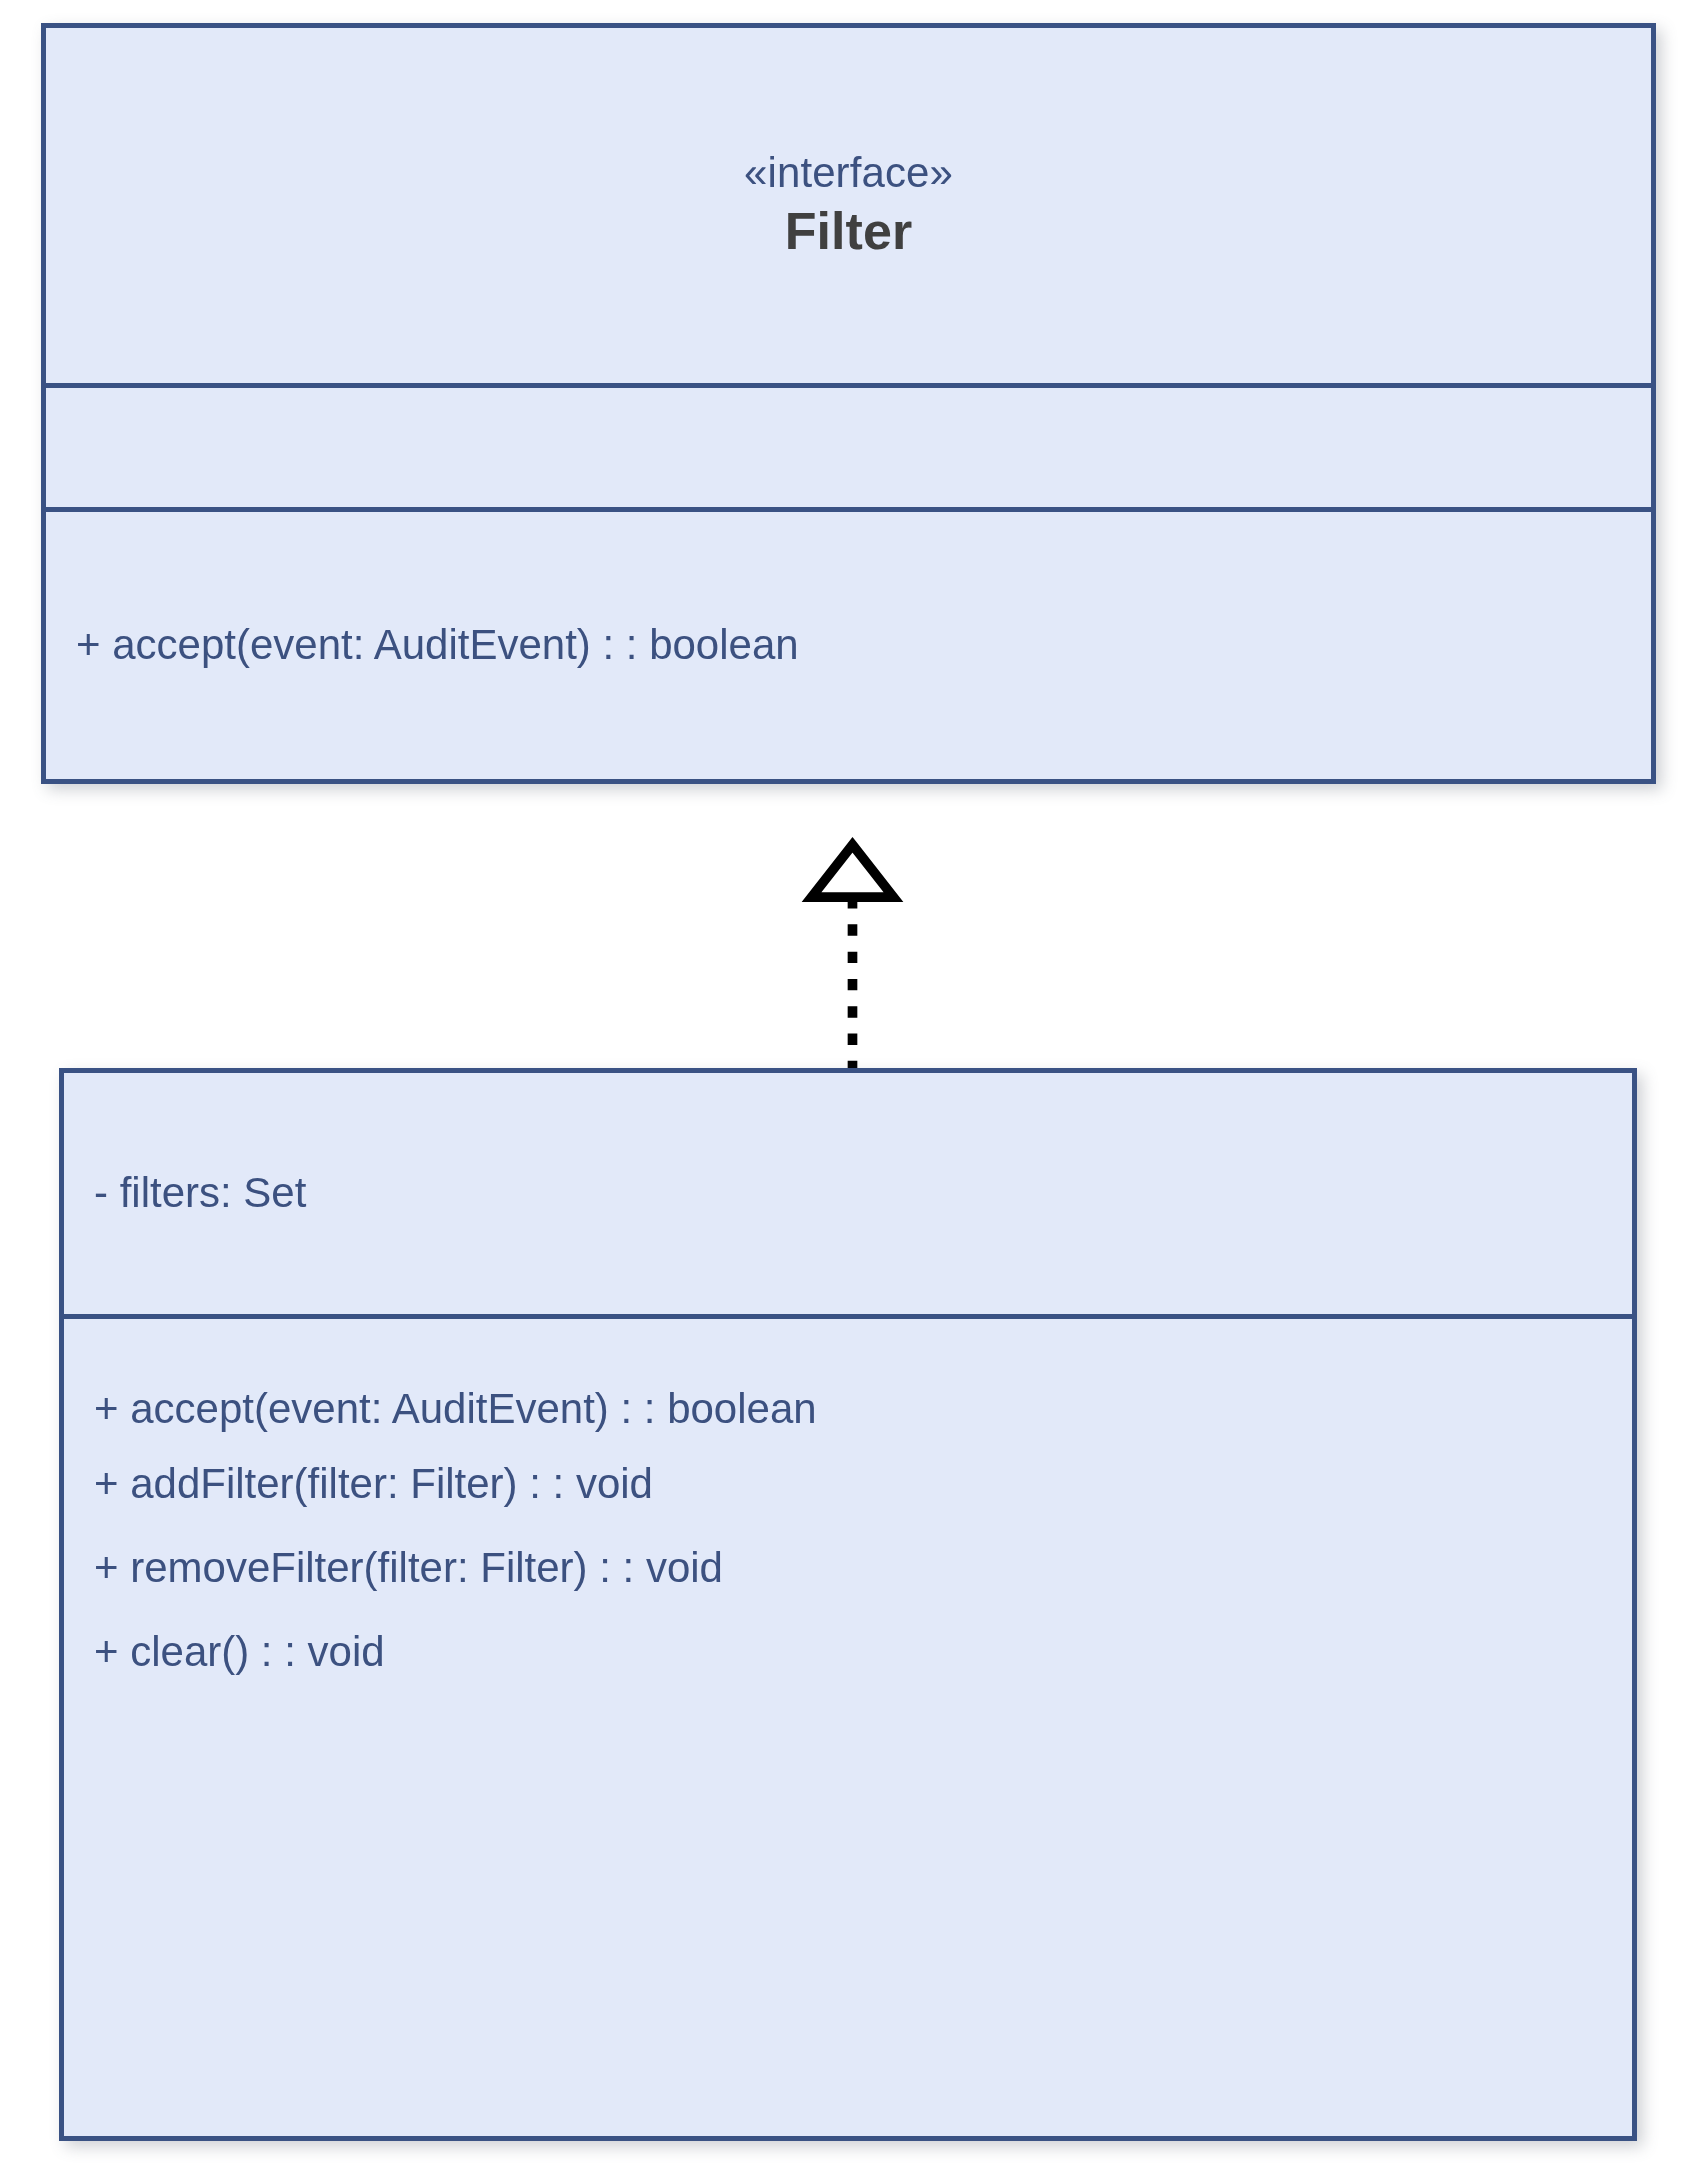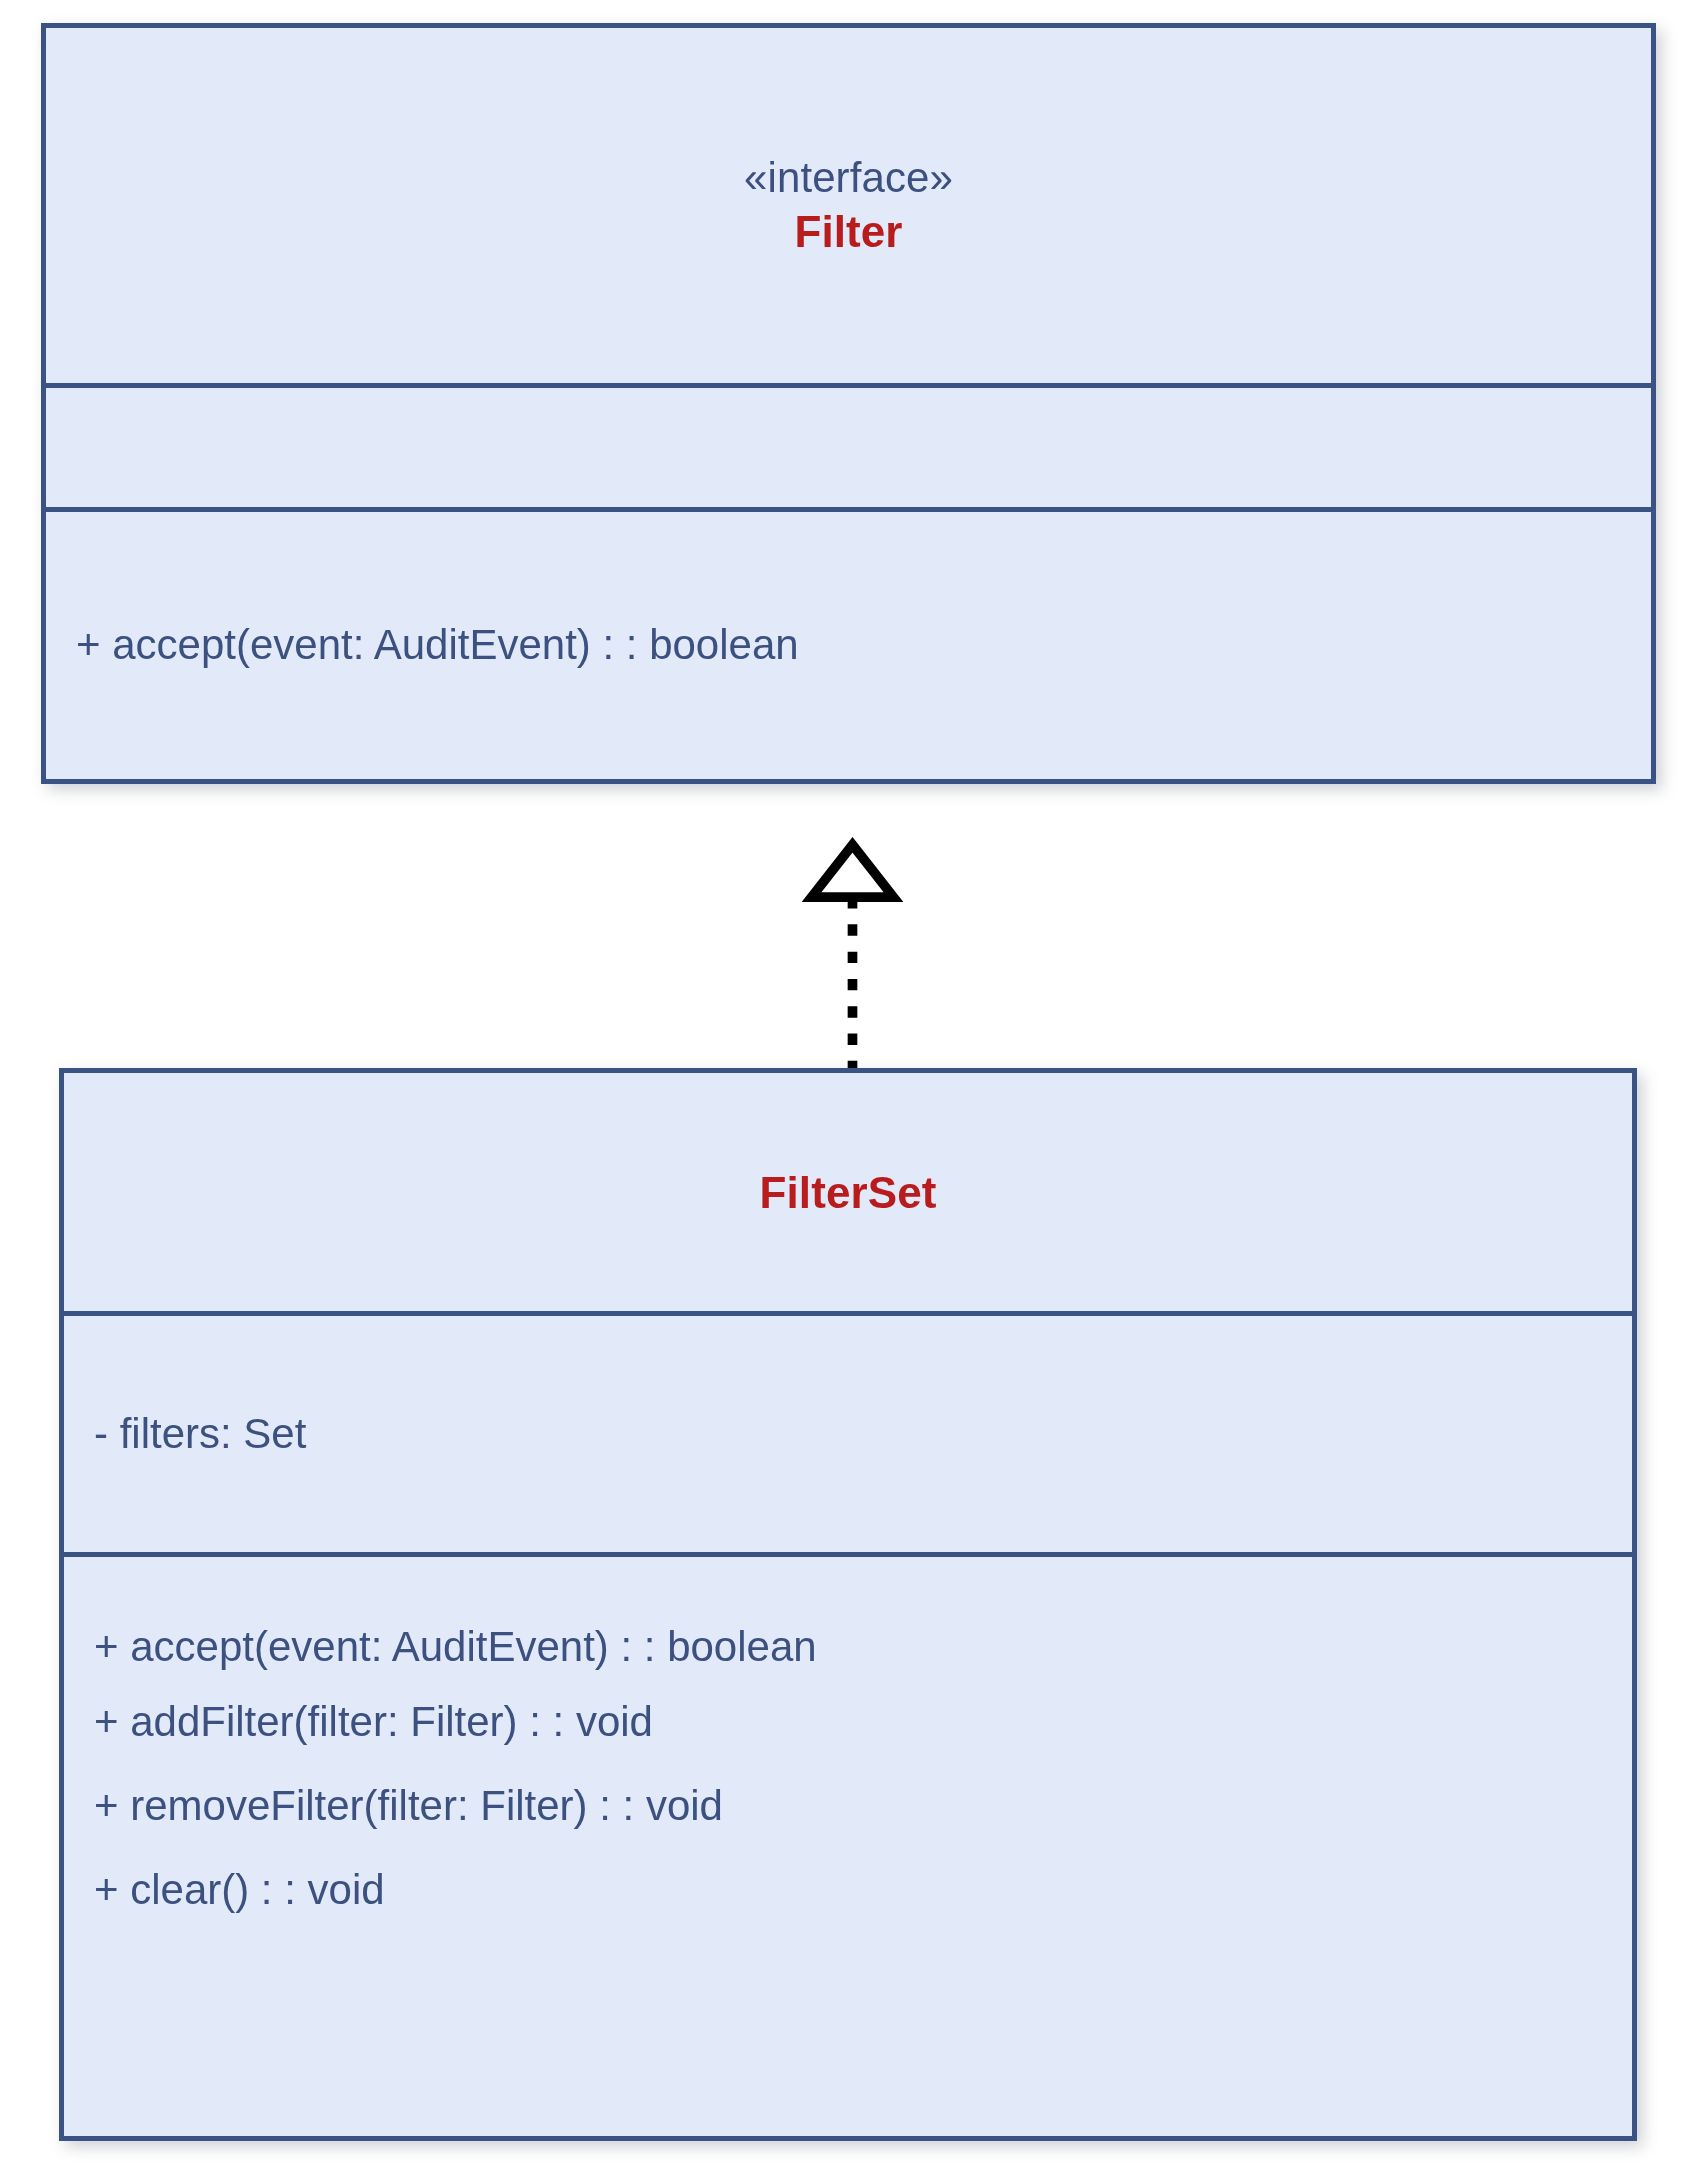--- a/index.html
+++ b/index.html
@@ -53,23 +53,23 @@
 
   .stereotype {
     font-size: 42px;
     font-weight: 400;
     color: #3c5180;
     line-height: 1.25;
     letter-spacing: 0.1px;
   }
 
   .class-name {
-    font-size: 44px;
+    font-size: 52px;
     font-weight: bold;
-    color: #b91c1c;
+    color: #404040;
     line-height: 1.25;
     letter-spacing: 0.1px;
   }
 
   
   .compartment-members {
     display: flex;
     flex-direction: column;
     justify-content: center;
     padding-left: 30px;
@@ -122,23 +122,20 @@
     <svg width="91" height="229" viewBox="0 0 160 402">
 
       <line x1="80" y1="100" x2="80" y2="402" stroke="#000000" stroke-width="17" stroke-dasharray="20 28" stroke-linecap="butt"></line>
 
       <polygon points="80,8 152,100 8,100" fill="#ffffff" stroke="#000000" stroke-width="17" stroke-linejoin="miter"></polygon>
     </svg>
   </div>
 
   <div class="uml-box" id="box-filterset" style="left:59px; top:1068px; width:1578px; height:1073px;">
 
-    <div class="uml-compartment compartment-title" style="height:238px;">
-      <div class="class-name">FilterSet</div>
-    </div>
 
     <div class="uml-compartment compartment-members" style="height:241px;">
       <div class="member-row">- filters: Set</div>
     </div>
 
     <div class="uml-compartment compartment-members" style="flex:1 1 auto; padding-top:23px; justify-content:flex-start;">
       <div class="member-row" style="margin-top:40px;">+ accept(event: AuditEvent) : : boolean</div>
       <div class="member-row" style="margin-top:20.5px;">+ addFilter(filter: Filter) : : void</div>
       <div class="member-row" style="margin-top:29px;">+ removeFilter(filter: Filter) : : void</div>
       <div class="member-row" style="margin-top:30px;">+ clear() : : void</div>

